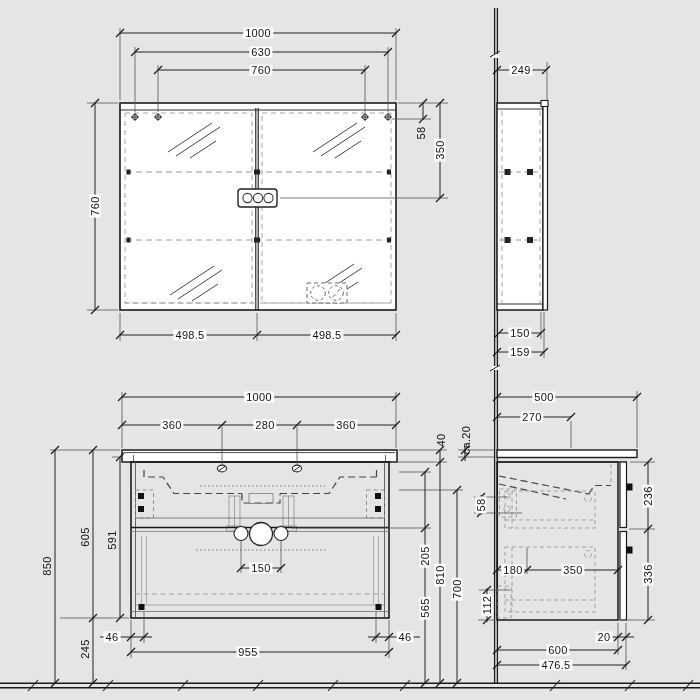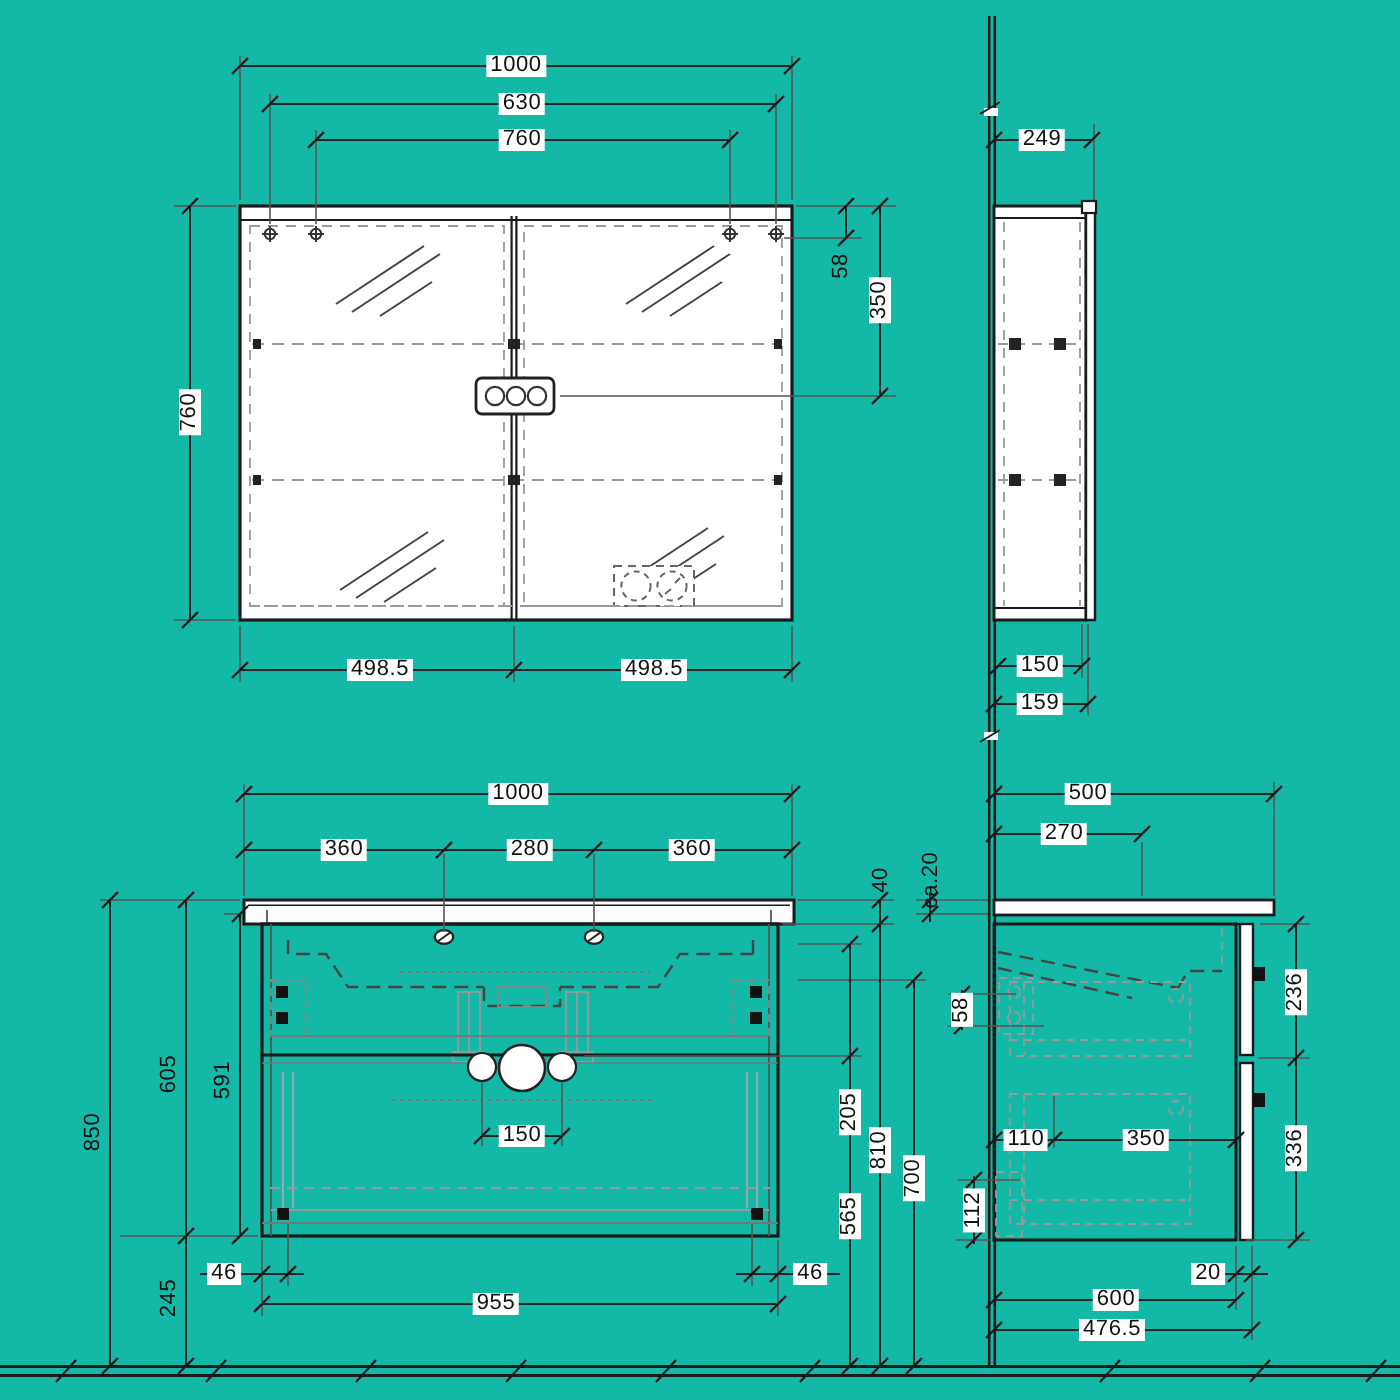--- a/index.html
+++ b/index.html
@@ -1,16 +1,16 @@
 <!DOCTYPE html>
 <html><head>
 <meta charset="utf-8">
 <style>
   html,body{margin:0;padding:0;background:#fff}
-  .canvas{position:relative;width:700px;height:700px;background:#14b8a6;overflow:hidden;
+  .canvas{position:relative;width:700px;height:700px;background:#e5e5e5;overflow:hidden;
           font-family:"Liberation Sans",sans-serif}
   .canvas svg{position:absolute;left:0;top:0}
   .dim{position:absolute;font-size:11px;line-height:1;color:#111;white-space:nowrap;
        letter-spacing:.3px;transform:translate(-50%,-50%)}
   .bg{background:#fff;padding:0 2px}
   .rot{transform:translate(-50%,-50%) rotate(-90deg)}
   .rot.bg{padding:0 2px}
 </style>
 </head>
 <body>
@@ -272,20 +272,20 @@
 <div class="dim rot bg" style="left:425px;top:556px">205</div>
 <div class="dim rot bg" style="left:425px;top:608px">565</div>
 <div class="dim rot bg" style="left:440px;top:575px">810</div>
 <div class="dim rot bg" style="left:457px;top:589px">700</div>
 
 <div class="dim rot" style="left:466px;top:440px">ca.20</div>
 <div class="dim bg" style="left:544px;top:397px">500</div>
 <div class="dim bg" style="left:532px;top:417px">270</div>
 <div class="dim rot bg" style="left:481px;top:505px">58</div>
 <div class="dim rot bg" style="left:487px;top:605px">112</div>
-<div class="dim bg" style="left:513px;top:570px">110</div>
+<div class="dim bg" style="left:513px;top:570px">180</div>
 <div class="dim bg" style="left:573px;top:570px">350</div>
 <div class="dim rot bg" style="left:648px;top:496px">236</div>
 <div class="dim rot bg" style="left:648px;top:574px">336</div>
 <div class="dim bg" style="left:604px;top:637px">20</div>
 <div class="dim bg" style="left:558px;top:650px">600</div>
 <div class="dim bg" style="left:556px;top:665px">476.5</div>
 </div>
 
 </body></html>

